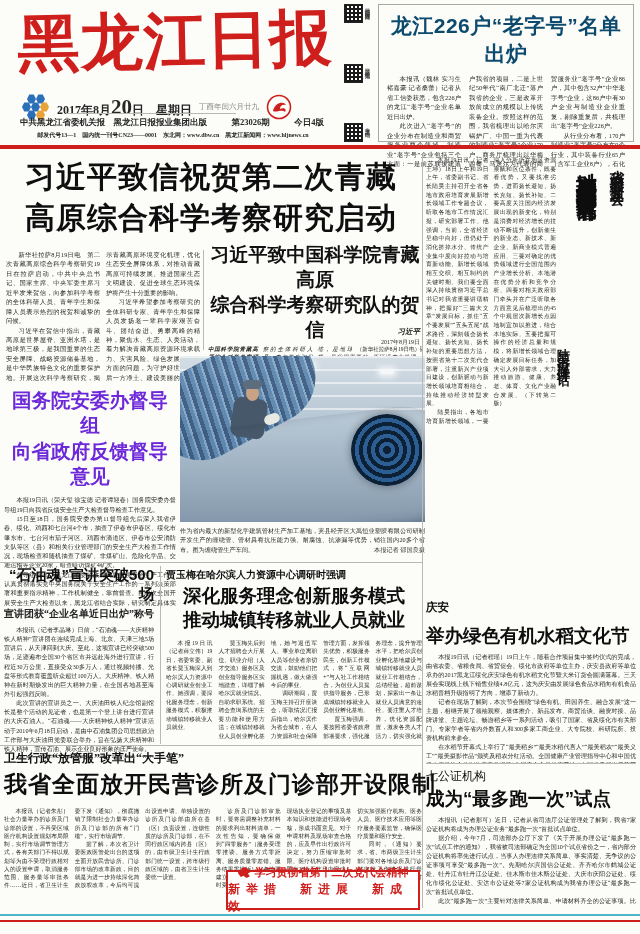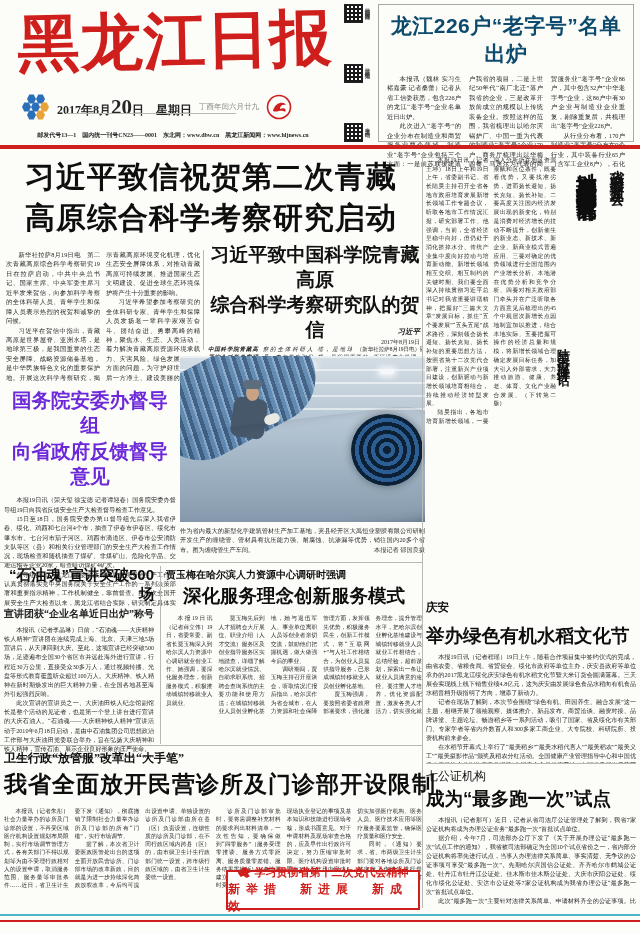--- a/index.html
+++ b/index.html
@@ -153,20 +153,25 @@
     </span>
     <span class="date-main"><span>2017年8月</span><span class="date-day">20</span><span>日</span>　<span>星期日</span></span>
     <span class="lunar">丁酉年闰六月廿九</span>
     <svg class="phoenix" width="26" height="26" viewBox="0 0 26 26">
       <circle cx="13" cy="13" r="11.5" fill="none" stroke="#cf1f1c" stroke-width="1.6"></circle>
       <path d="M7 17c2-9 11-10 13-6c-4-1-6 1-6 4c4-2 7 0 5 3c-4-3-9 1-12-1z" fill="#cf1f1c"></path>
     </svg>
   </div>
   <div class="hl" style="left:66px;top:113px;width:170px;"></div>
 
+  <div class="abs mast-row2">
+    <span>中共黑龙江省委机关报　黑龙江日报报业集团出版</span>
+    <span>第23026期</span>
+    <span>今日4版</span>
+  </div>
   <div class="abs mast-row3">邮发代号13—1　国内统一刊号CN23——0001　东北网：www.dbw.cn　黑龙江新闻网：www.hljnews.cn</div>
 
   <div class="abs qr-strip">
     <div class="qr-item">
       <span class="qr"></span>
       <span class="qr-label">黑龙江日报 政务微博</span>
     </div>
     <div class="qr-item">
       <span class="qr"></span>
       <span class="qr-label">黑龙江 手机党报</span>
@@ -264,20 +269,21 @@
         <p>本报讯（记者李晶琳）日前，“石油魂——大庆精神铁人精神”宣讲团在连续完成上海、北京、天津三地5场宣讲后，从天津回到大庆。至此，这项宣讲已经突破500场，足迹遍布全国30个省区市并远赴海外进行宣讲，行程近30万公里，直接受众30多万人，通过视频转播、光盘等形式教育覆盖听众超过100万人。大庆精神、铁人精神在新时期焕发出的巨大精神力量，在全国各地甚至海外引起强烈反响。</p>
         <p>此次宣讲的宣讲员之一、大庆油田铁人纪念馆副馆长是整个活动的见证者，也是第一个登上讲台进行宣讲的大庆石油人。“石油魂——大庆精神铁人精神”宣讲活动于2010年6月18日启动，是由中石油集团公司思想政治工作部与大庆油田党委联合举办，旨在弘扬大庆精神和铁人精神，宣传石油、展示企业良好形象的庄严使命。</p>
         <p>7年来，宣讲活动付出了辛苦，也收获了荣誉。在中外企业文化北京峰会上，该项活动被评为“企业文化30年实践十大典范案例”；宣讲团荣获“全国工人先锋号”称号，是新中国成立以来精神传播团队首次获此殊荣。</p>
       </div>
   </div>
 
   <div class="abs jym">
     <div class="kicker">贾玉梅在哈尔滨人力资源中心调研时强调</div>
     <h2 class="sans">
       <div>深化服务理念创新服务模式</div>
+      <div>推动城镇转移就业人员就业</div>
     </h2>
     <div class="body jt clip">
         <p>本报19日讯（记者薛立伟）19日，省委常委、副省长贾玉梅深入到哈尔滨人力资源中心调研就业创业工作。她强调，要深化服务理念，创新服务模式，积极推动城镇转移就业人员就业。</p>
         <p>贾玉梅先后到人才招聘会大厅展位、职业介绍（人才交流）服务区及创业指导服务区实地踏查，详细了解哈尔滨就业情况、自助求职系统、招聘会查询系统的主要功能和使用方法；在城镇转移就业人员创业孵化基地，她与退伍军人、事业单位离职人员等创业者亲切交流，鼓励他们把握机遇，做大做强今后的事业。</p>
         <p>调研期间，贾玉梅主持召开座谈会，听取情况汇报后指出，哈尔滨作为省会城市，在人力资源和社会保障管理方面，发挥领先优势，积极服务民生，创新工作模式，将“互联网+”与人社工作相结合，为创业人员提供指导服务，已形成城镇转移就业人员创业孵化基地。</p>
         <p>贾玉梅强调，要按照省委省政府部署要求，强化服务理念，提升管理水平，把哈尔滨创业孵化基地建设与城镇转移就业人员就业工作相结合，总结经验，超前谋划，探索出一条让就业人员满意的途径。要注重人才培养，优化资源配置，激发各类人才活力，切实强化就业人员培训，用好培训资金，结合个人不同情况，细化就业方案，不断提供高质量的就业服务。</p>
       </div>
   </div>
 
   <div class="abs qingan">

